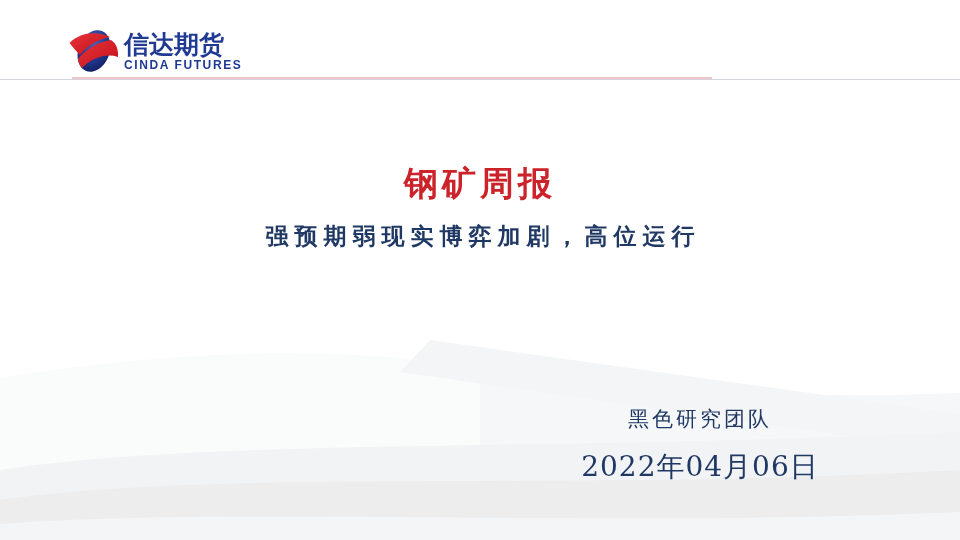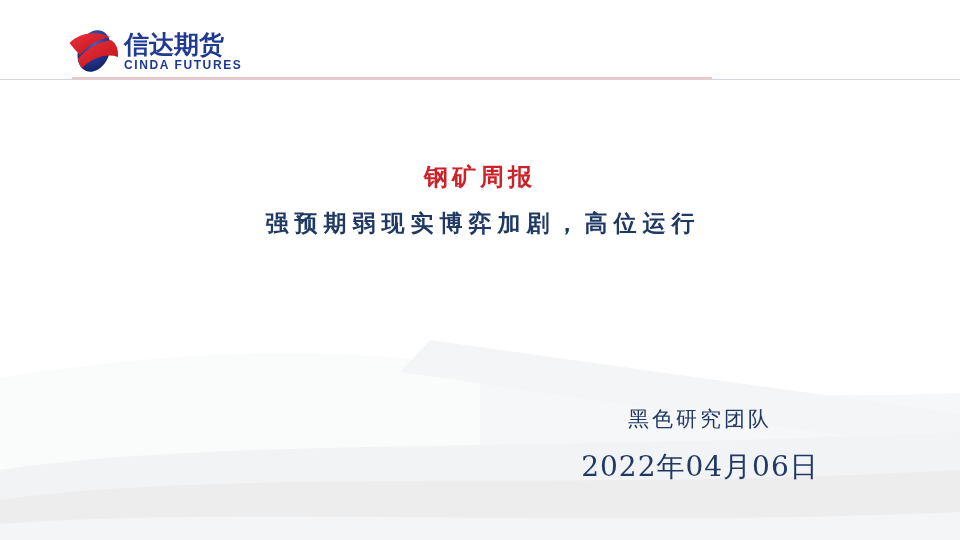--- a/index.html
+++ b/index.html
@@ -99,21 +99,21 @@
   .title-area {
     position: absolute;
     left: 0;
     top: 162px;
     width: 960px;
     text-align: center;
     z-index: 3;
   }
   .main-title {
     font-family: "DejaVu Serif", "Liberation Serif", serif;
-    font-size: 24px;
+    font-size: 34px;
     font-weight: bold;
     color: #cc2229;
     letter-spacing: 4px;
     line-height: 1.25;
     margin: 0;
     padding: 0;
     white-space: nowrap;
   }
   .sub-title {
     font-family: "DejaVu Serif", "Liberation Serif", serif;

